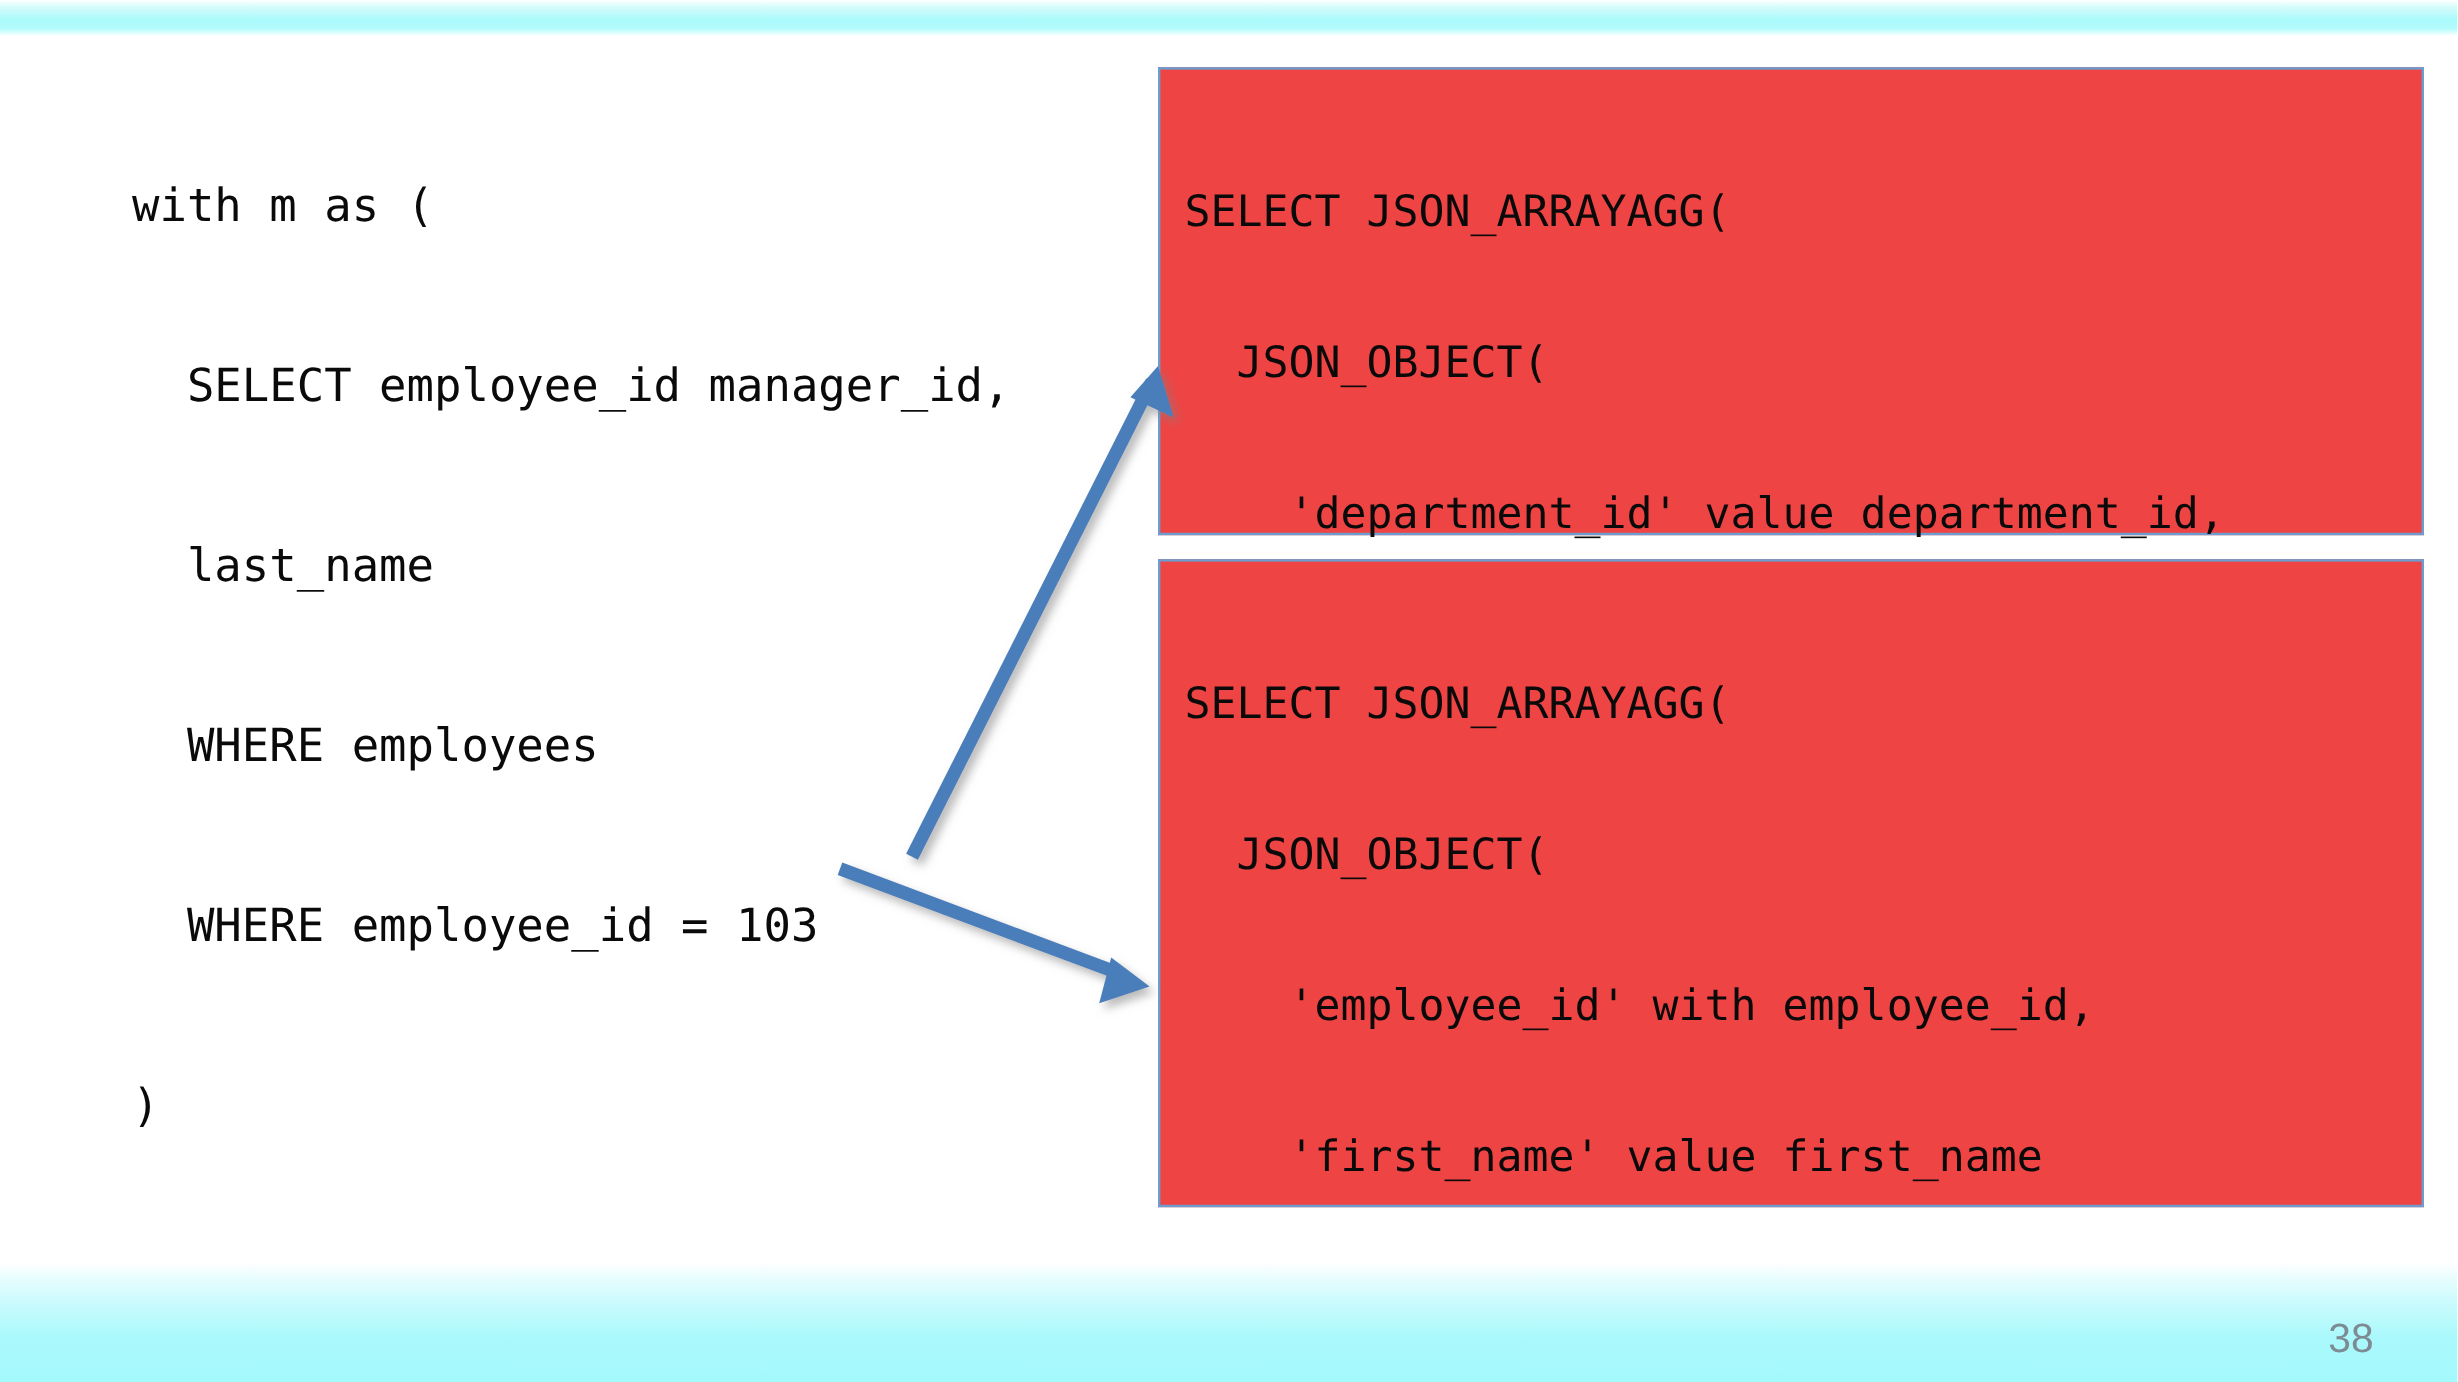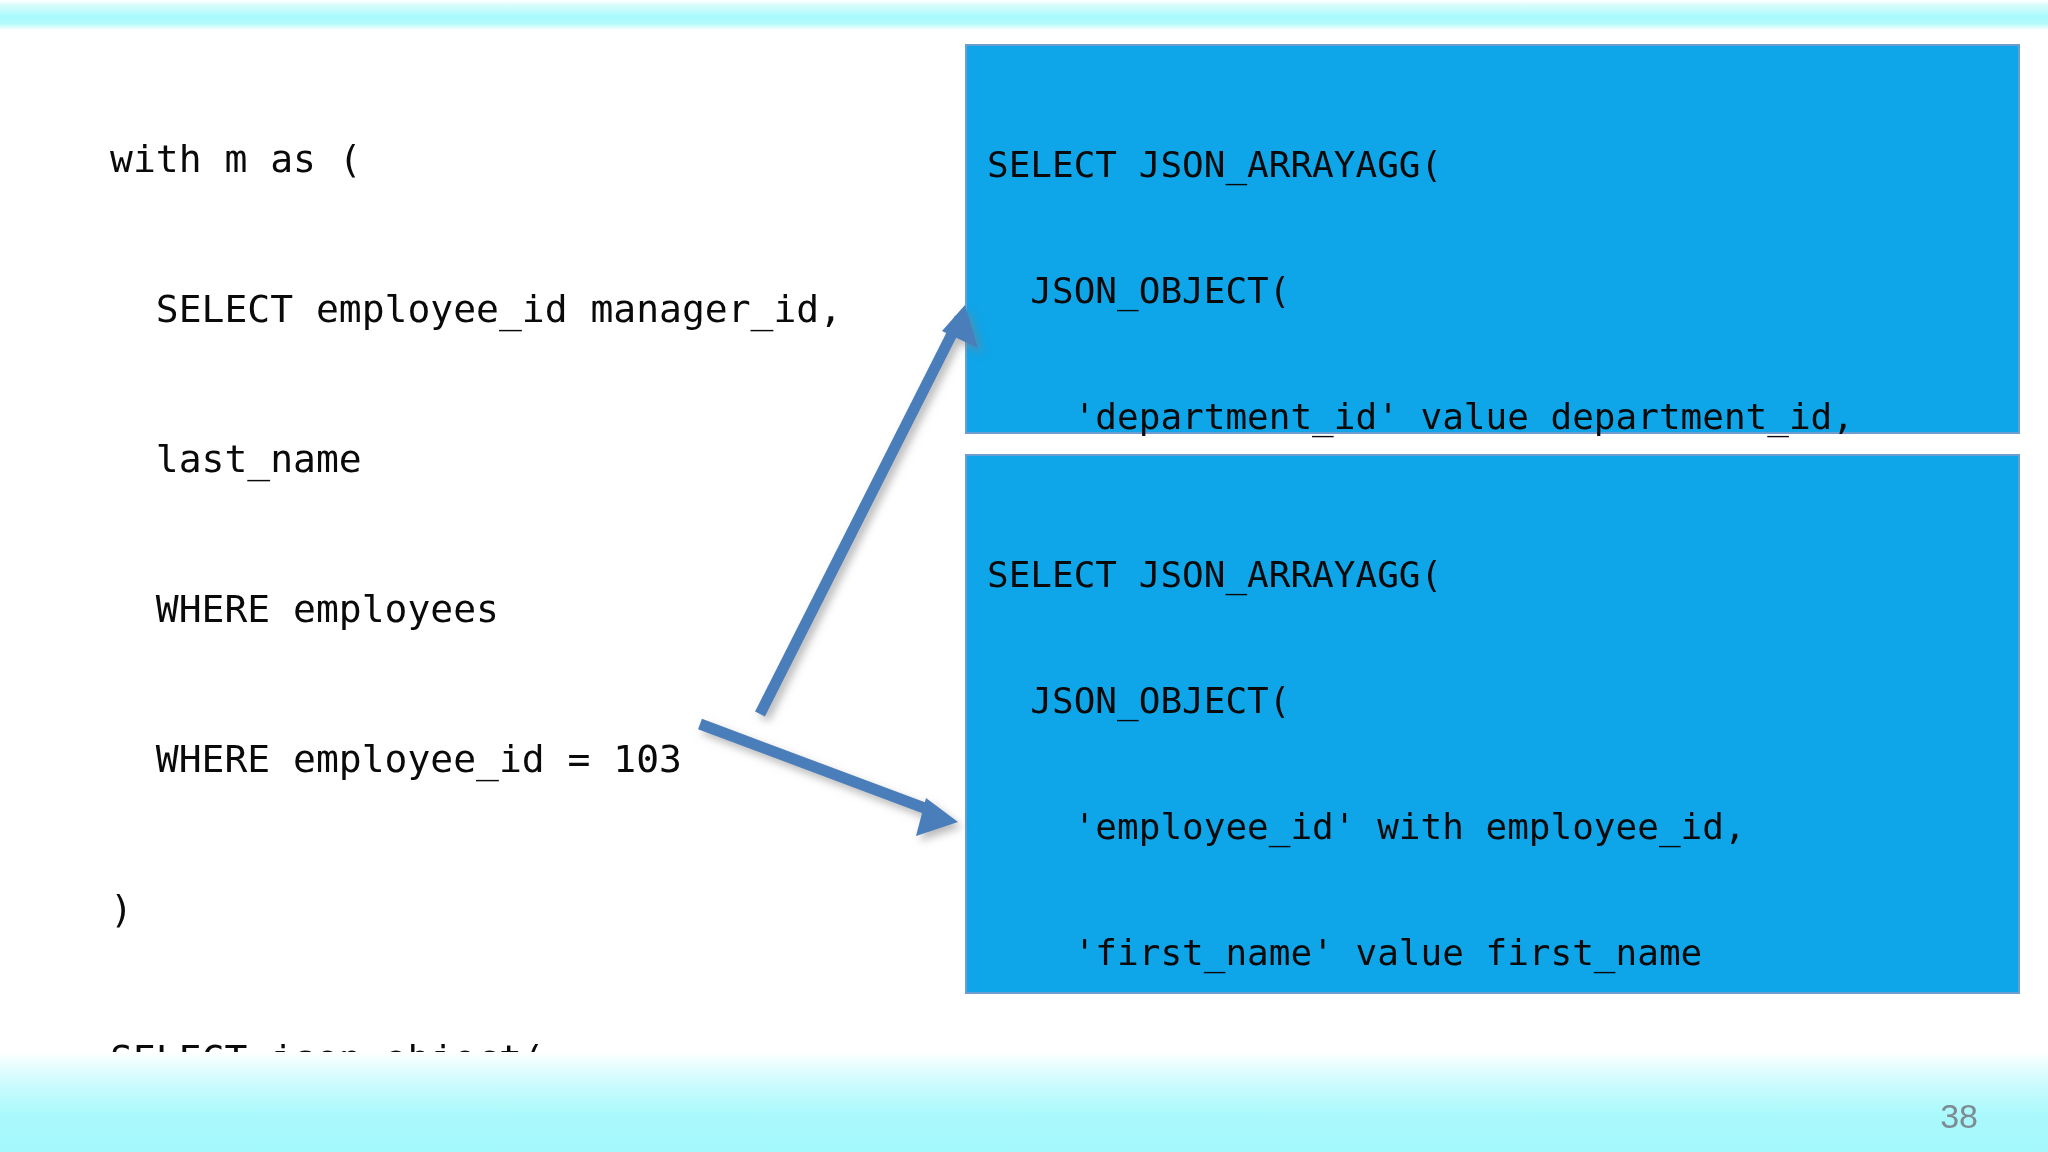--- a/index.html
+++ b/index.html
@@ -27,21 +27,21 @@
     position: absolute;
     left: 0; bottom: 0;
     width: 2048px;
     height: 100px;
     background: linear-gradient(to bottom, #ffffff 0%, #eafdfe 12%, #ccfbfd 32%, #aaf9fc 62%, #a4f9fc 100%);
   }
 
   
   .slide {
     position: absolute;
-    left: 0; top: 30px;
+    left: 0; top: 42px;
     width: 1794px;
     height: 1022px;
   }
 
   
   .code-left {
     position: absolute;
     left: 110px;
     top: 4px;
     width: 640px;
@@ -49,21 +49,21 @@
     font-size: 38px;
     line-height: 50px;
     color: #0a0a0a;
     white-space: pre;
   }
   .code-left .ln { display: block; height: 50px; }
 
   
   .code-box {
     position: absolute;
-    background: #0ea5e9;
+    background: #ef4444;
     border: 2px solid #6b9dd0;
     box-sizing: border-box;
     font-family: "DejaVu Sans Mono", monospace;
     font-size: 36px;
     line-height: 42px;
     color: #0a0a0a;
     white-space: pre;
     padding: 14px 0 14px 20px;
   }
   .code-box .ln { display: block; height: 42px; }

